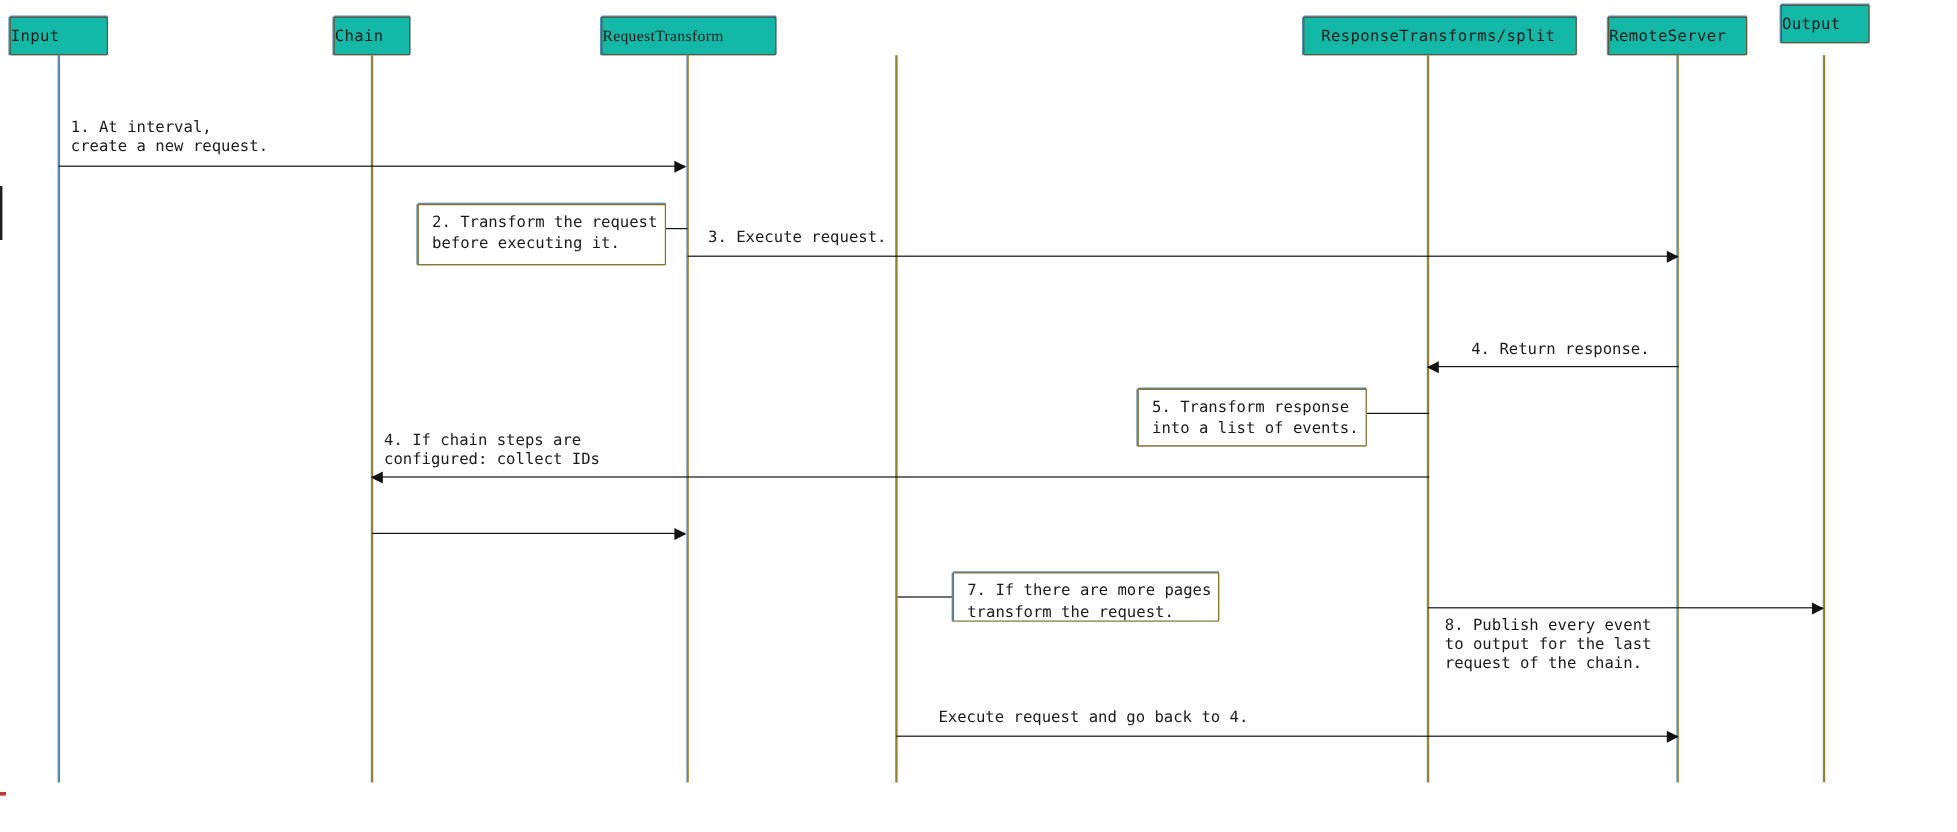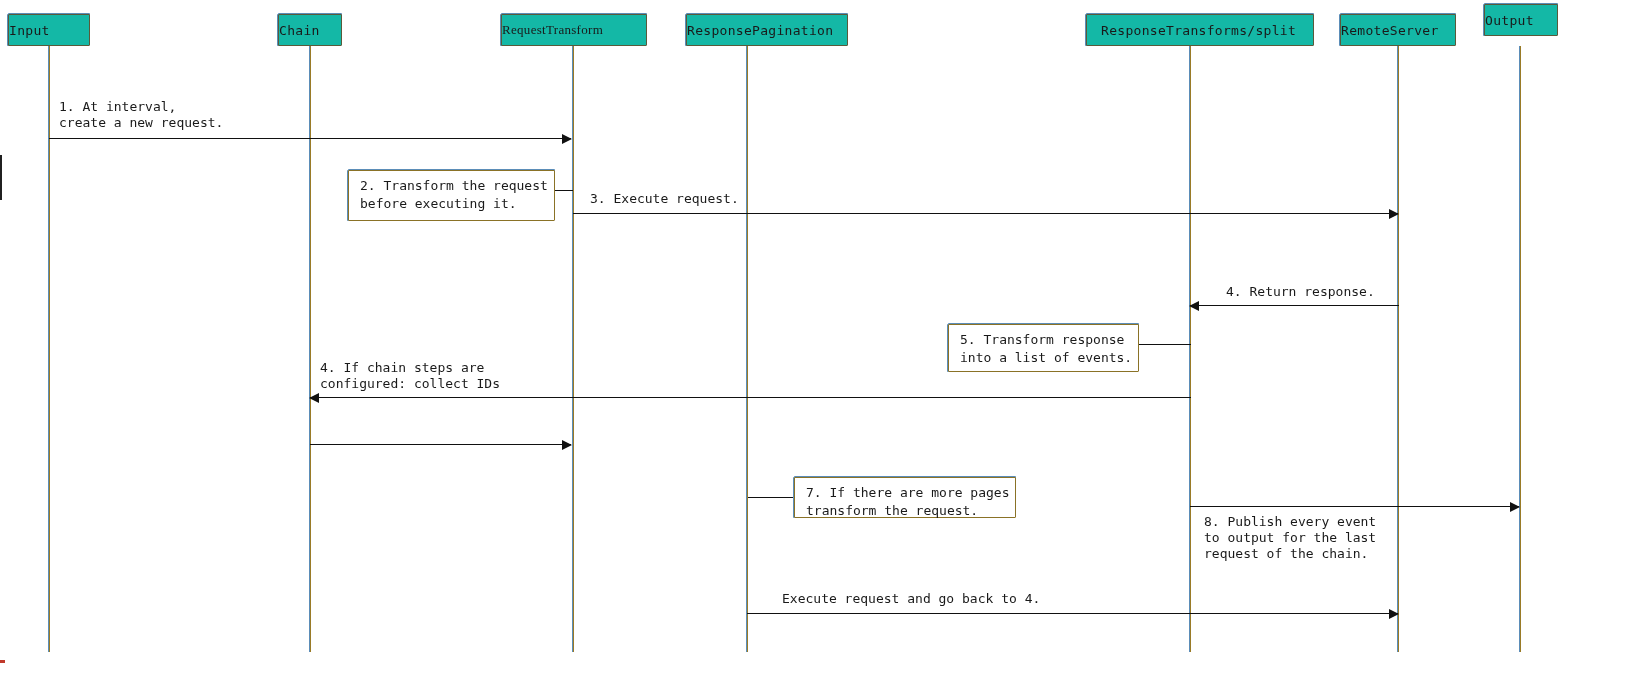--- a/index.html
+++ b/index.html
@@ -112,23 +112,20 @@
 
   <div class="participant" style="left:8px;   top:14px; width:82px;">
       <span>Input</span>
     </div>
   <div class="participant" style="left:278px; top:14px; width:64px;">
       <span>Chain</span>
     </div>
   <div class="participant" style="left:501px; top:14px; width:146px;font-family:Liberation Serif, serif;">
       <span>RequestTransform</span>
     </div>
-  <div class="participant" style="left:686px; top:14px; width:162px;">
-      <span>ResponsePagination</span>
-    </div>
   <div class="participant" style="left:1086px;top:14px; width:228px;padding-left:14px;">
       <span>ResponseTransforms/split</span>
     </div>
   <div class="participant" style="left:1340px;top:14px; width:116px;">
       <span>RemoteServer</span>
     </div>
   <div class="participant" style="left:1484px;top:4px; width:74px;">
       <span>Output</span>
     </div>
 

